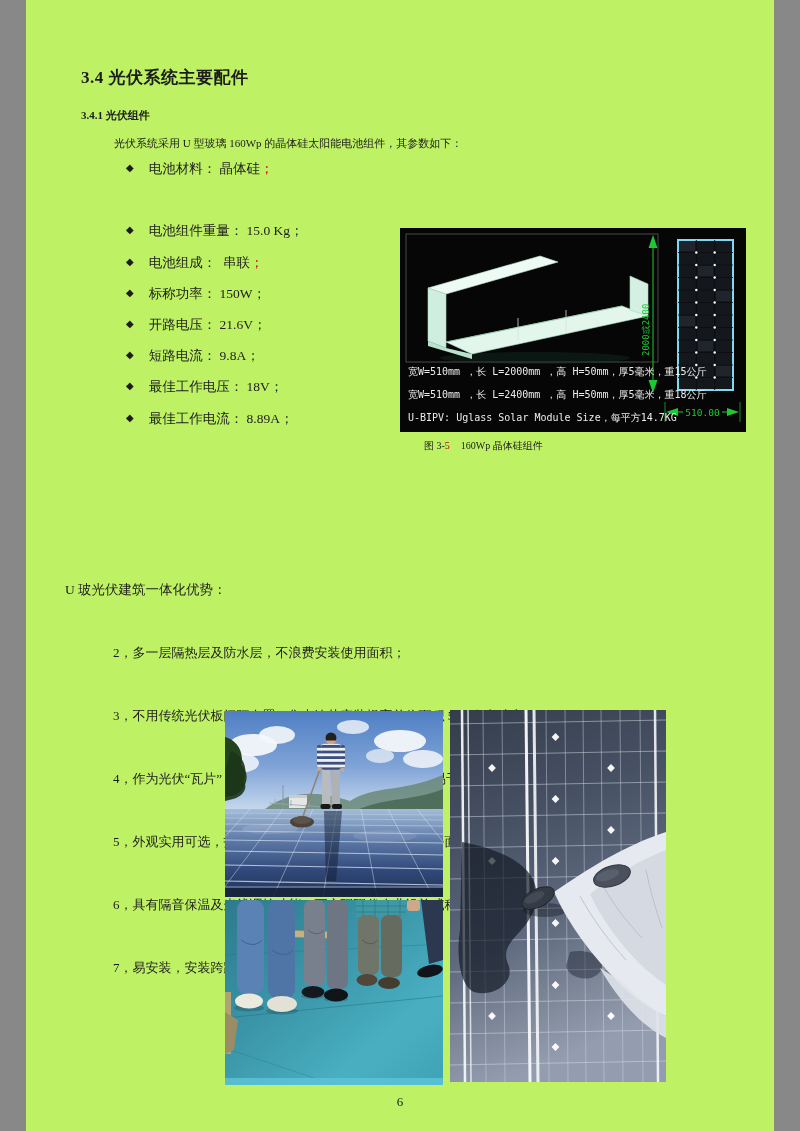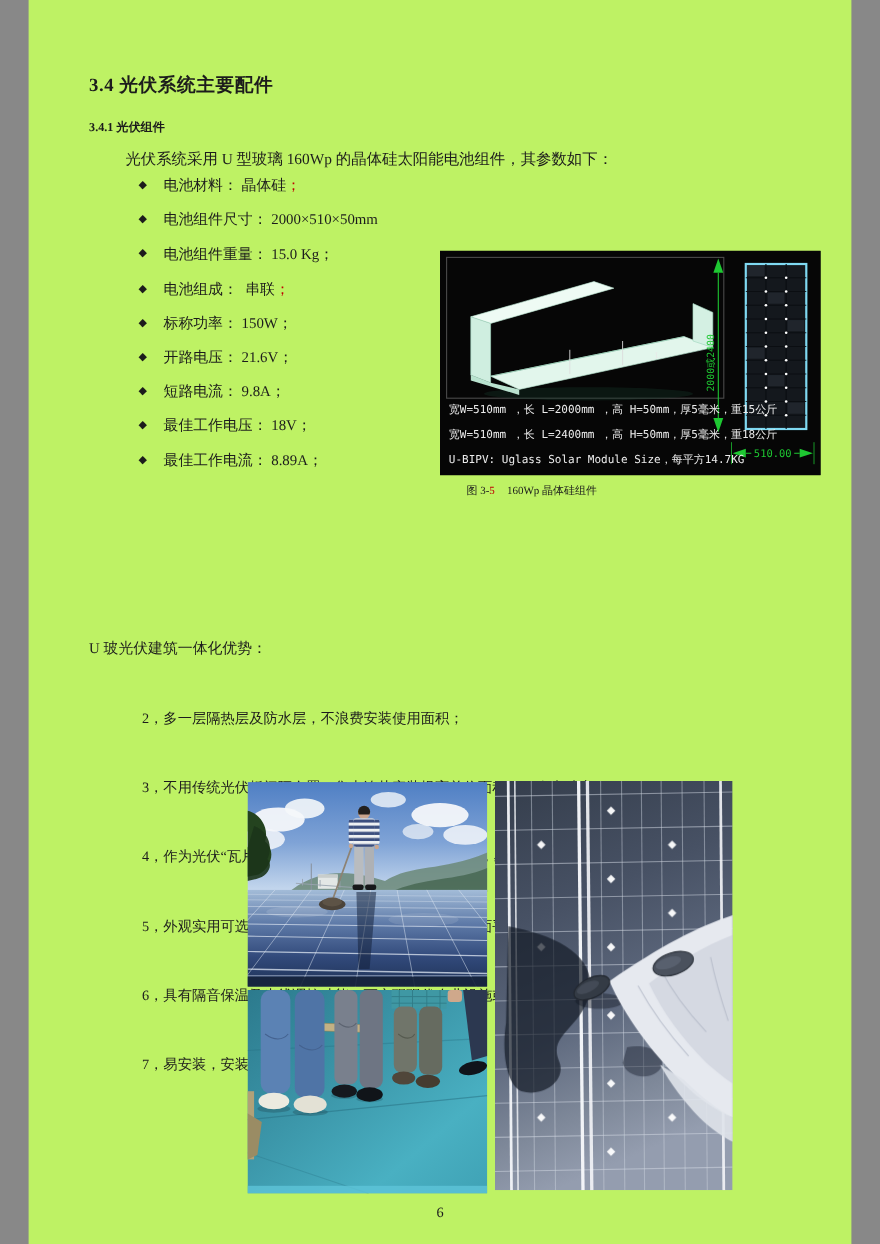--- a/index.html
+++ b/index.html
@@ -10,52 +10,51 @@
   }
   html,body{margin:0;padding:0;background:#888;}
   .page{
     position:relative;width:748px;height:1131px;margin:0 auto;background:#bef264;
     font-family:"Liberation Serif","DejaVu Serif",serif;color:var(--ink);
     overflow:hidden;
   }
   .abs{position:absolute;white-space:pre-wrap;}
   .h1{left:55px;top:66px;font-size:17px;font-weight:bold;letter-spacing:.5px;}
   .h2{left:55px;top:108px;font-size:11px;font-weight:bold;}
-  .intro{left:88px;top:136px;font-size:14px;}
+  .intro{left:88px;top:136px;font-size:11px;}
   .spec{position:absolute;left:100px;font-size:13.5px;white-space:pre-wrap;}
   .spec .bullet{font-size:10px;display:inline-block;transform:translateY(-2px);margin-right:15px;}
   .tail{color:var(--ink);}
   .tail.red{color:var(--accent);}
   .red{color:var(--accent);}
   .figure{position:absolute;left:374px;top:228px;width:346px;height:204px;background:#060606;}
   .figline{position:absolute;left:8px;color:#ececec;font-family:"DejaVu Sans Mono","Liberation Mono",monospace;font-size:10px;white-space:pre;}
   .caption{left:398px;top:439px;font-size:10px;}
   .caption .rest{margin-left:11px;}
-  .adv{left:55px;top:537px;font-size:13px;line-height:21px;width:640px;}
+  .adv{left:39px;top:537px;font-size:13px;line-height:21px;width:640px;}
   .adv-title{font-size:13.5px;}
   .adv-item{margin-left:48px;}
   .adv-item:first-of-type{margin-top:6px;}
   .photo{position:absolute;display:block;}
   .pagenum{left:0;right:0;top:1094px;text-align:center;font-size:13px;}
   .dimg{fill:var(--dim-green);}
   .dimg-stroke{stroke:var(--dim-green);}
   .panel-border{stroke:var(--cyan);}
   svg text.dimtext{font-family:"DejaVu Sans Mono","Liberation Mono",monospace;fill:var(--dim-green);}
 </style>
 </head>
 <body>
 
 <div class="page">
 
   <div class="abs h1">3.4 光伏系统主要配件</div>
   <div class="abs h2">3.4.1 光伏组件</div>
   <div class="abs intro">光伏系统采用 U 型玻璃 160Wp 的晶体硅太阳能电池组件，其参数如下：</div>
 
   <div class="spec" style="top:160px"><span class="bullet">◆</span><span>电池材料： 晶体硅</span><span class="tail red">；</span></div>
-  <div class="spec" style="top:191px"><span class="bullet">◆</span><span>电池组件尺寸： 2000×510×50mm</span><span class="tail"></span></div>
   <div class="spec" style="top:222px"><span class="bullet">◆</span><span>电池组件重量： 15.0 Kg</span><span class="tail">；</span></div>
   <div class="spec" style="top:254px"><span class="bullet">◆</span><span>电池组成：  串联</span><span class="tail red">；</span></div>
   <div class="spec" style="top:285px"><span class="bullet">◆</span><span>标称功率： 150W</span><span class="tail">；</span></div>
   <div class="spec" style="top:316px"><span class="bullet">◆</span><span>开路电压： 21.6V</span><span class="tail">；</span></div>
   <div class="spec" style="top:347px"><span class="bullet">◆</span><span>短路电流： 9.8A</span><span class="tail">；</span></div>
   <div class="spec" style="top:378px"><span class="bullet">◆</span><span>最佳工作电压： 18V</span><span class="tail">；</span></div>
   <div class="spec" style="top:410px"><span class="bullet">◆</span><span>最佳工作电流： 8.89A</span><span class="tail">；</span></div>
 
   <div class="figure">
     <svg width="346" height="204" viewBox="0 0 346 204">

